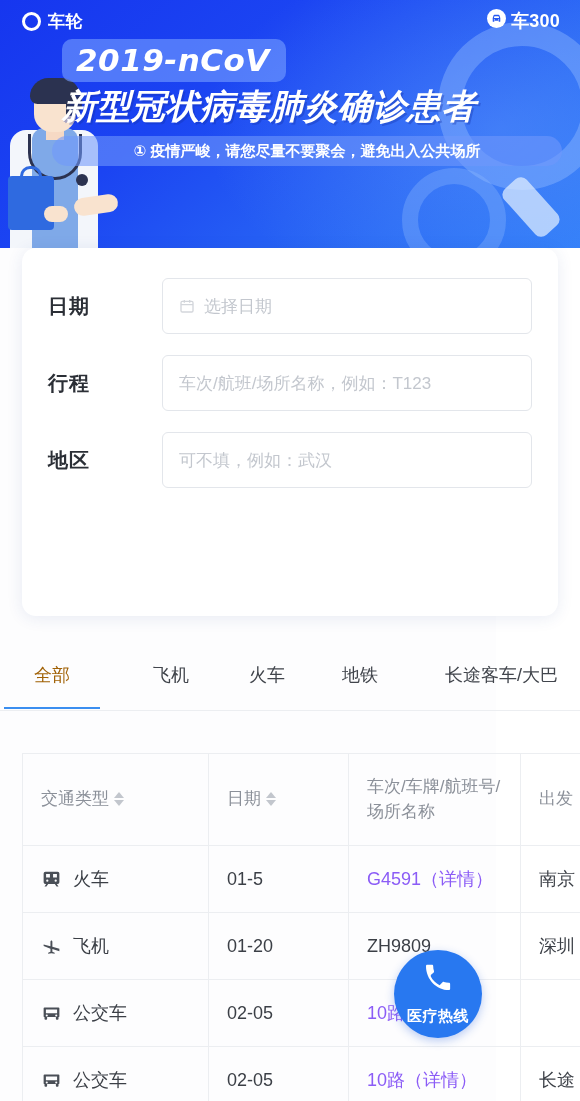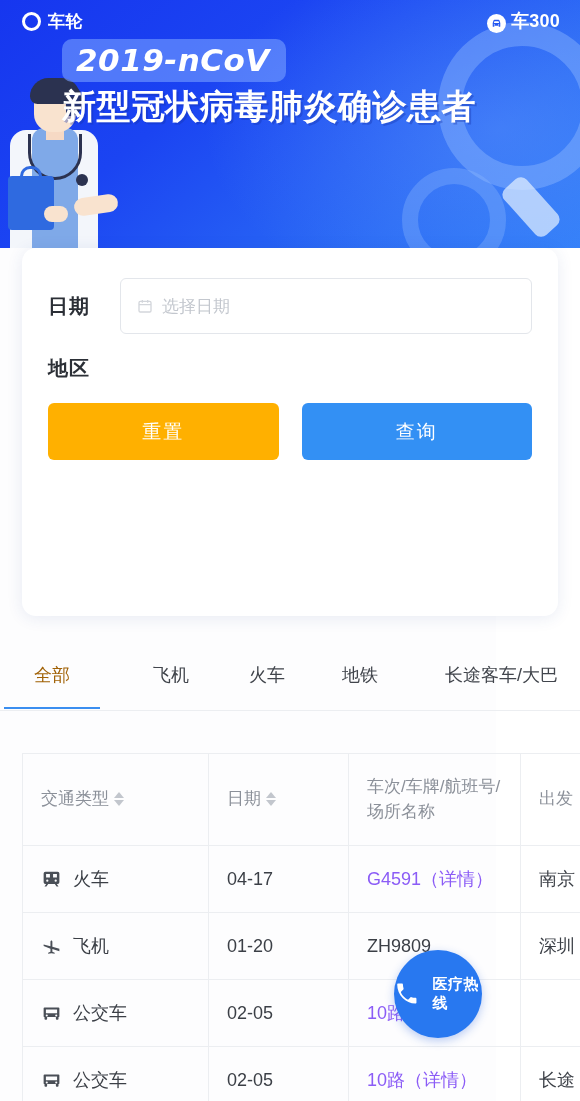--- a/index.html
+++ b/index.html
@@ -102,21 +102,21 @@
     position: relative; z-index: 6;
     display: flex; align-items: center; justify-content: space-between;
     padding: 8px 20px 0 22px; height: 34px;
   }
   .brand-left { display: flex; align-items: center; gap: 7px; }
   .brand-o {
     width: 19px; height: 19px; border-radius: 50%;
     border: 3.2px solid #ffffff;
   }
   .brand-left-text { color: #fff; font-size: 17px; font-weight: 700; letter-spacing: 0.5px; }
-  .brand-right { display: flex; align-items: flex-end; gap: 5px; }
+  .brand-right { display: flex; align-items: flex-start; gap: 5px; }
   .brand-carmark {
     width: 19px; height: 19px; border-radius: 50%; background: #fff;
     display: flex; align-items: center; justify-content: center;
   }
   .brand-carmark svg { display: block; }
   .brand-right-text { color: #fff; font-size: 18px; font-weight: 700; letter-spacing: 0.2px; }
 
   .ncov-badge {
     position: relative; z-index: 6;
     display: inline-block; margin: 5px 0 0 62px;
@@ -125,21 +125,21 @@
     padding: 3px 16px 4px 14px;
   }
   .ncov-badge span {
     color: #fff; font-size: 31px; font-weight: 700; font-style: italic;
     letter-spacing: 0.5px; font-family: "DejaVu Sans", sans-serif;
   }
 
   .h-line1 {
     position: relative; z-index: 6;
     margin: 2px 0 0 62px;
-    color: #ffffff; font-size: 34px; font-weight: 700; 
+    color: #ffffff; font-size: 34px; font-weight: 700; font-style: italic;
     letter-spacing: 0.5px; white-space: nowrap;
     text-shadow: 2px 2px 0 rgba(20,50,170,0.35);
   }
   .h-line2 {
     position: relative; z-index: 6;
     margin: 1px 0 0 62px;
     color: #ffffff; font-size: 41px; font-weight: 700; font-style: italic;
     letter-spacing: 1px; white-space: nowrap;
     text-shadow: 3px 3px 0 rgba(20,50,170,0.38);
   }
@@ -168,20 +168,21 @@
     width: 72px; flex: 0 0 72px;
     font-size: 20px; font-weight: 700; color: #2b2f36;
     letter-spacing: 1px;
   }
   .field-input {
     flex: 1; height: 56px;
     border: 1px solid #e3e6eb; border-radius: 6px;
     display: flex; align-items: center;
     padding: 0 16px; gap: 9px;
     background: #fff;
+    margin-left: 42px;
   }
   .ph { color: #c3c7ce; font-size: 17px; }
   .cal-icon { width: 16px; height: 16px; flex: 0 0 16px; }
   .btn-row { display: flex; gap: 23px; margin-top: 5px; }
   .btn {
     flex: 1; height: 57px; border-radius: 6px; border: none;
     color: #fff; font-size: 19px; font-weight: 400;
     letter-spacing: 2px; cursor: pointer;
     font-family: "Liberation Sans", sans-serif;
     display: flex; align-items: center; justify-content: center;
@@ -240,21 +241,21 @@
   .th-inner { display: inline-flex; align-items: center; }
   .cell-type { display: flex; align-items: center; gap: 11px; }
   .t-icon { width: 21px; height: 21px; flex: 0 0 21px; }
   .link { color: #8b5cf6; }
 
   
   .hotline {
     position: absolute; right: 14px; bottom: 63px;
     width: 88px; height: 88px; border-radius: 50%;
     background: #2878f0;
-    display: flex; flex-direction: row; align-items: center; justify-content: center;
+    display: flex; flex-direction: column; align-items: center; justify-content: center;
     gap: 13px; cursor: pointer; z-index: 40;
     box-shadow: 0 3px 10px rgba(30,90,220,0.30);
   }
   .hotline svg { display: block; }
   .hotline-label { color: #fff; font-size: 15px; font-weight: 700; letter-spacing: 0.5px; }
 </style>
 </head>
 <body>
 
 <div class="page">
@@ -292,44 +293,50 @@
           </svg>
         </span>
         <span class="brand-right-text">车300</span>
       </div>
     </div>
 
     <div class="ncov-badge">
       <span>2019-nCoV</span>
     </div>
     <div class="h-line1">新型冠状病毒肺炎确诊患者</div>
+    <div class="notice">① 疫情严峻，请您尽量不要聚会，避免出入公共场所</div>
   </div>
 
   <div class="card">
 
     <div class="field">
       <div class="field-label">日期</div>
       <div class="field-input">
         <svg class="cal-icon" viewBox="0 0 24 24" fill="none" stroke="#d3d6db" stroke-width="2">
           <rect x="3" y="5" width="18" height="16" rx="2"></rect>
           <path d="M3 10h18M8 3v4M16 3v4"></path>
         </svg>
         <span class="ph">选择日期</span>
       </div>
     </div>
 
+    <div class="field">
+      <div class="field-label">行程</div>
+      <div class="field-input">
+        <span class="ph">车次/航班/场所名称，例如：T123</span>
+      </div>
+    </div>
 
     <div class="field">
       <div class="field-label">地区</div>
-    </div>
-
-    <div class="btn-row">
-      <button class="btn btn-reset">重置</button>
-      <button class="btn btn-search">查询</button>
-    </div>
+      <div class="field-input">
+        <span class="ph">可不填，例如：武汉</span>
+      </div>
+    </div>
+
   </div>
 
   <div class="tabs">
     <div class="tab tab-0 active">全部</div>
     <div class="tab tab-1">飞机</div>
     <div class="tab tab-2">火车</div>
     <div class="tab tab-3">地铁</div>
     <div class="tab tab-4">长途客车/大巴</div>
   </div>
 
@@ -368,21 +375,21 @@
       <tbody>
         <tr>
           <td>
             <span class="cell-type">
               <svg class="t-icon" viewBox="0 0 24 24" fill="#4a4f57">
                 <path d="M5 3h14a2 2 0 012 2v10a2 2 0 01-2 2h-1l2 3h-2.2l-2-3H8.2l-2 3H4l2-3H5a2 2 0 01-2-2V5a2 2 0 012-2zm.8 2.6v4h4.4v-4H5.8zm8 0v4h4.4v-4h-4.4zM7.2 12a1.3 1.3 0 100 2.6 1.3 1.3 0 000-2.6zm9.6 0a1.3 1.3 0 100 2.6 1.3 1.3 0 000-2.6z"></path>
               </svg>
               <span>火车</span>
             </span>
           </td>
-          <td>04-17</td>
+          <td>01-5</td>
           <td><span class="link">G4591（详情）</span></td>
           <td>南京</td>
         </tr>
         <tr>
           <td>
             <span class="cell-type">
               <svg class="t-icon" viewBox="0 0 24 24" fill="#4a4f57">
                 <path d="M21 14.5l-8-2.2V6.6c0-.9-.5-1.6-1.1-1.6s-1.1.7-1.1 1.6v5.1L3 9.6v1.9l7.8 3v3.6l-2.6 1v1.3l3.7-.8 3.7.8v-1.3l-2.6-1v-3.2l8 2.6v-2z"></path>
               </svg>
               <span>飞机</span>

